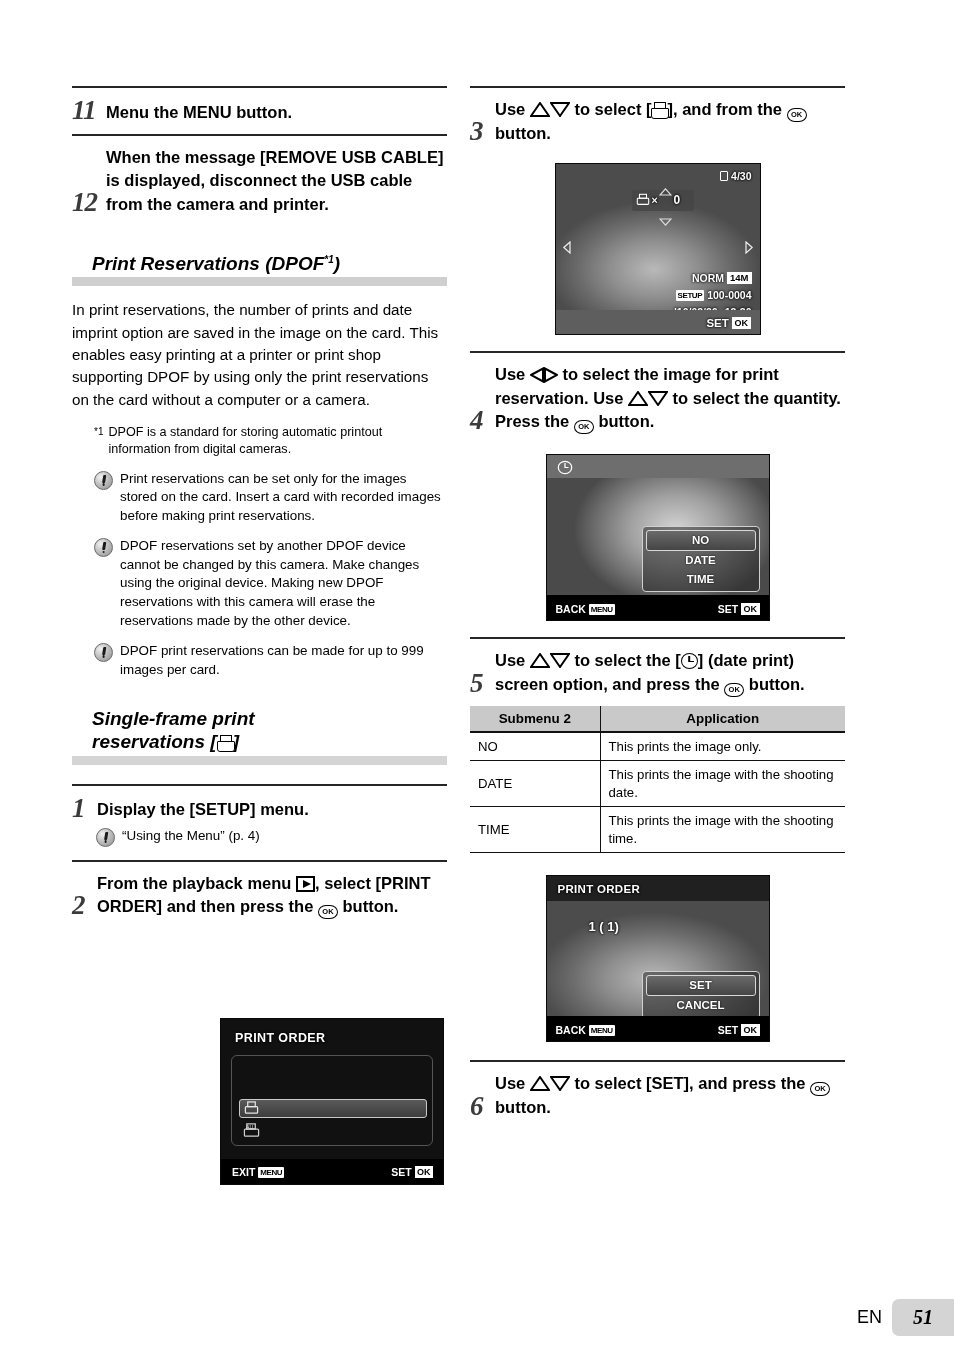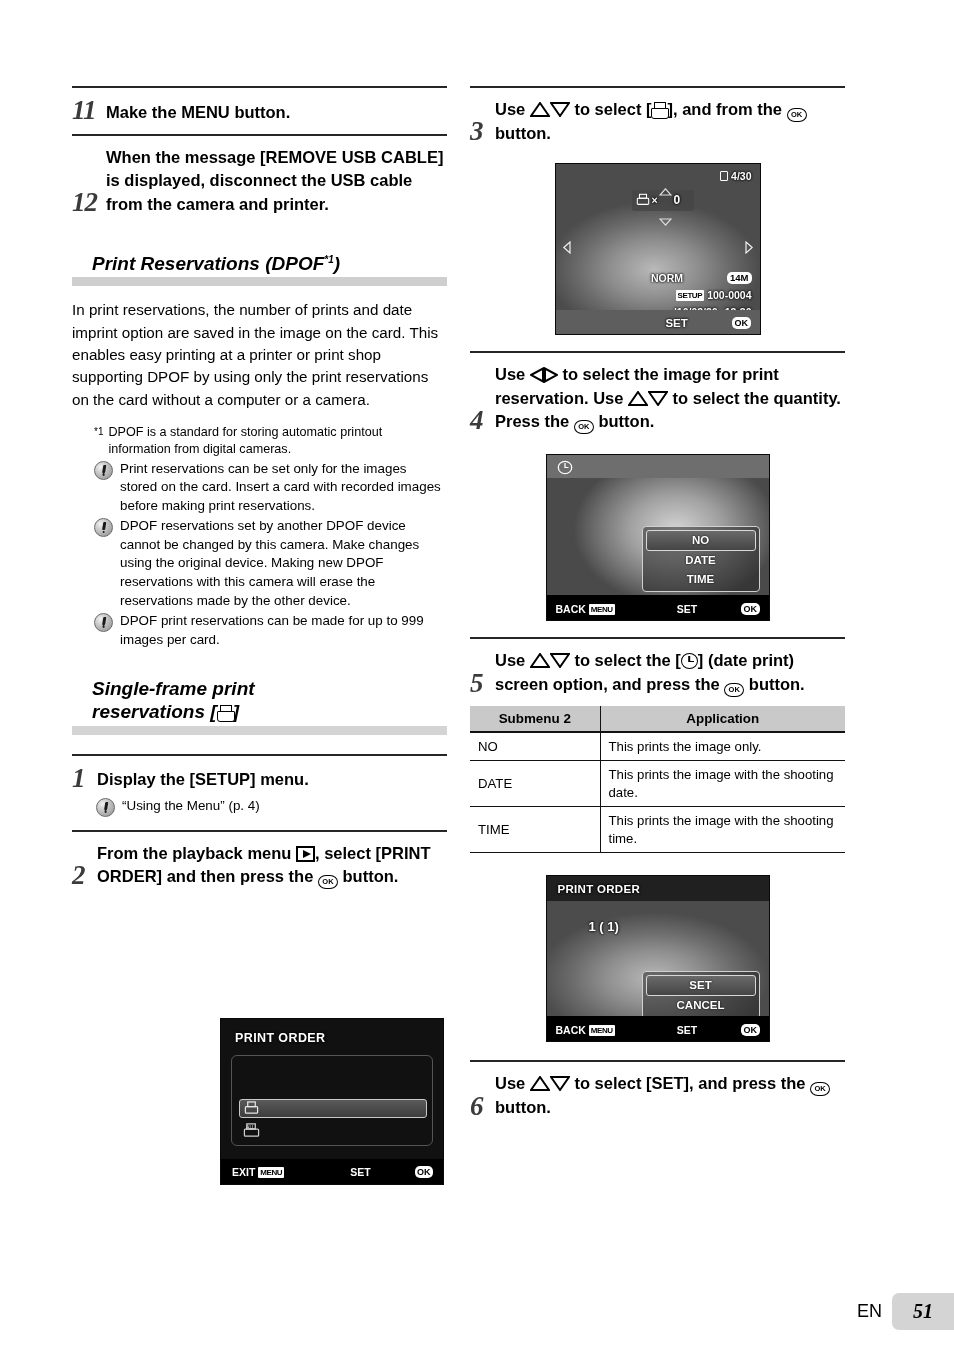--- a/index.html
+++ b/index.html
@@ -57,21 +57,21 @@
   .para { font-size:15.2px; line-height:1.47; margin-top:13px; }
 
   
   .footnote {
     display:flex; font-size:12.6px; line-height:1.37;
     margin-top:13px; padding-left:22px;
   }
   .footnote .mark { flex:0 0 auto; padding-right:5px; font-size:10px; padding-top:1px; }
 
   
-  .note { display:flex; margin-top:1px; padding-left:22px; }
+  .note { display:flex; margin-top:11px; padding-left:22px; }
   .note-ico { flex:0 0 auto; margin-right:7px; margin-top:1px; }
   .note-txt { font-size:13.4px; line-height:1.40; }
 
   
   .excl {
     width:19px;height:19px;border-radius:50%;
     display:inline-block;position:relative;
     background: radial-gradient(circle at 33% 30%, #f2f2f2 0%, #bdbdbd 48%, #8d8d8d 100%);
     border:1px solid #6a6a6a;
   }
@@ -138,21 +138,21 @@
       radial-gradient(ellipse 46% 46% at 58% 45%, #d4d4d4 0%, #a0a0a0 45%, #6e6e6e 78%, #4a4a4a 100%),
       radial-gradient(ellipse 40% 60% at 24% 60%, #9d9d9d 0%, #757575 55%, #4e4e4e 100%),
       linear-gradient(145deg,#cfcfcf 0%,#939393 40%,#6a6a6a 70%,#454545 100%);
   }
   .shot-txt { position:absolute; color:#fff; font-size:10.5px; font-weight:bold;
               text-shadow:0 0 2px #000,0 0 3px #000; }
   .topbar { position:absolute;left:0;right:0;top:0;height:23px;background:#6e6e6e; }
   .botbar { position:absolute;left:0;right:0;bottom:0;height:25px;background:#000; }
   .ok-chip{
     display:inline-block;background:#fff;color:#000;font-size:9px;font-weight:bold;
-    padding:0px 2.5px;border-radius:5px;line-height:12px;vertical-align:1px;text-shadow:none;margin-left:41px;
+    padding:0px 2.5px;border-radius:0;line-height:12px;vertical-align:1px;text-shadow:none;
   }
   .menu-chip{
     display:inline-block;background:#fff;color:#000;font-size:8px;font-weight:bold;
     padding:0 2px;border-radius:1px;line-height:11px;vertical-align:1px;text-shadow:none;
     letter-spacing:-0.4px;
   }
   .sel-row{
     background:linear-gradient(#5a5a5a,#3d3d3d);
     border:1.4px solid #c9c9c9;border-radius:3px;
   }
@@ -169,40 +169,40 @@
     background:#c9c9c9; font-weight:bold; font-size:13.4px;
     padding:5px 8px; border-bottom:2.2px solid #111; text-align:center;
   }
   table.tbl th:first-child{ border-right:1.4px solid #111; width:130px; }
   table.tbl td{
     padding:5px 8px; border-bottom:1.2px solid #111; vertical-align:middle; line-height:1.33;
   }
   table.tbl td:first-child{ border-right:1.4px solid #111; }
 
   
-  .footer{ position:absolute; right:0; bottom:27px; display:flex; align-items:center; }
+  .footer{ position:absolute; right:0; bottom:21px; display:flex; align-items:center; }
   .footer .en{ font-size:18px; margin-right:10px; }
   .footer .pg{
     background:#d4d4d4; width:62px; height:37px; border-radius:7px 0 0 7px;
     font-family:"Liberation Serif", serif; font-style:italic; font-weight:bold;
     font-size:20px; display:flex; align-items:center; justify-content:center;
   }
 </style>
 </head>
 <body>
 
 <div class="page">
 
   <div class="col col-left">
 
     <div class="rule"></div>
 
     <div class="step">
       <div class="step-num wide">11</div>
-      <div class="step-body"><span>Make the </span><span>MENU</span><span> button.</span></div>
+      <div class="step-body"><span>Menu the </span><span>MENU</span><span> button.</span></div>
     </div>
 
     <div class="rule"></div>
 
     <div class="step">
       <div class="step-num wide">12</div>
       <div class="step-body">When the message [REMOVE USB CABLE] is displayed, disconnect the USB cable from the camera and printer.</div>
     </div>
 
     <div class="sec-head"><span>Print Reservations (DPOF</span><sup style="font-size:10px">*1</sup><span>)</span></div>

